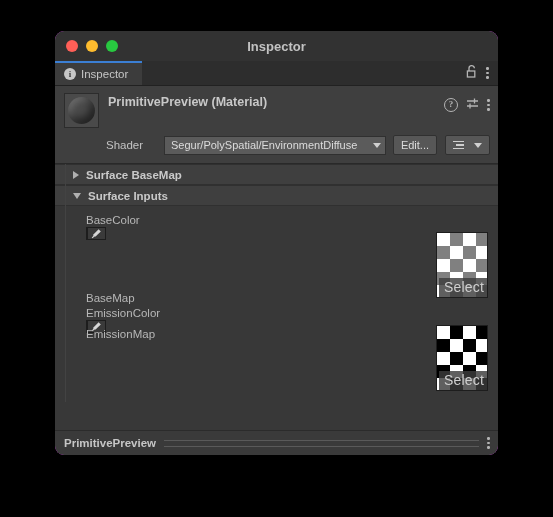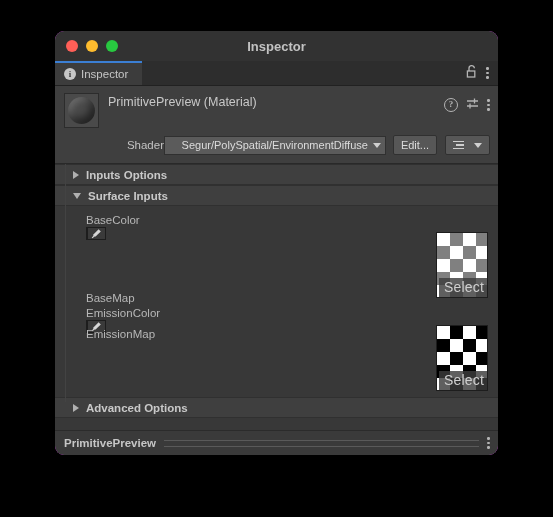--- a/index.html
+++ b/index.html
@@ -155,20 +155,21 @@
         #1b2430 315deg 360deg);
     box-shadow: inset -4px -5px 8px rgba(0,0,0,0.55),
                 inset 3px 3px 6px rgba(255,255,255,0.18);
   }
   .mat-title {
     font-size: 12.5px;
     color: #c8c8c8;
     padding-top: 2px;
     flex: 1 1 auto;
     white-space: nowrap;
+    font-weight: bold;
   }
   .mat-hdr-icons {
     display: flex;
     align-items: center;
     gap: 8px;
     padding-top: 3px;
   }
   .help-ico {
     width: 12px; height: 12px;
     border-radius: 50%;
@@ -180,21 +181,20 @@
     text-align: center;
     font-family: "Liberation Serif", serif;
   }
 
   .mat-row2 {
     display: flex;
     align-items: center;
     gap: 0;
     margin-top: 7px;
     padding-left: 42px;
-    text-align: right;
   }
   .shader-label {
     font-size: 11.5px;
     color: #c2c2c2;
     width: 58px;
     flex: 0 0 auto;
   }
   .shader-dd {
     flex: 1 1 auto;
     height: 17px;
@@ -485,21 +485,21 @@
         <span class="caret"></span>
       </div>
     </div>
   </div>
 
   <div class="body">
     <div class="vrule"></div>
 
     <div class="foldout">
       <span class="arrow-r"></span>
-      <span>Inputs Options</span>
+      <span>Surface BaseMap</span>
     </div>
 
     <div class="foldout">
       <span class="arrow-d"></span>
       <span>Surface Inputs</span>
     </div>
 
     <div class="prop-area">
 
       <div class="prop-row" style="height:21px;flex-direction:column;">
@@ -543,24 +543,20 @@
 
       <div class="prop-row" style="height:72px;">
         <div class="prop-label">EmissionMap</div>
         <div class="tex-slot" style="top:0;">
           <div class="checker bw"></div>
           <div class="select-bar">Select</div>
         </div>
       </div>
     </div>
 
-    <div class="foldout">
-      <span class="arrow-r"></span>
-      <span>Advanced Options</span>
-    </div>
     <div class="spacer-adv"></div>
   </div>
 
   <div class="footer">
     <span class="footer-name">PrimitivePreview</span>
     <span class="footer-rule"></span>
     <span class="kebab">
       <i></i>
         <i></i>
         <i></i>

